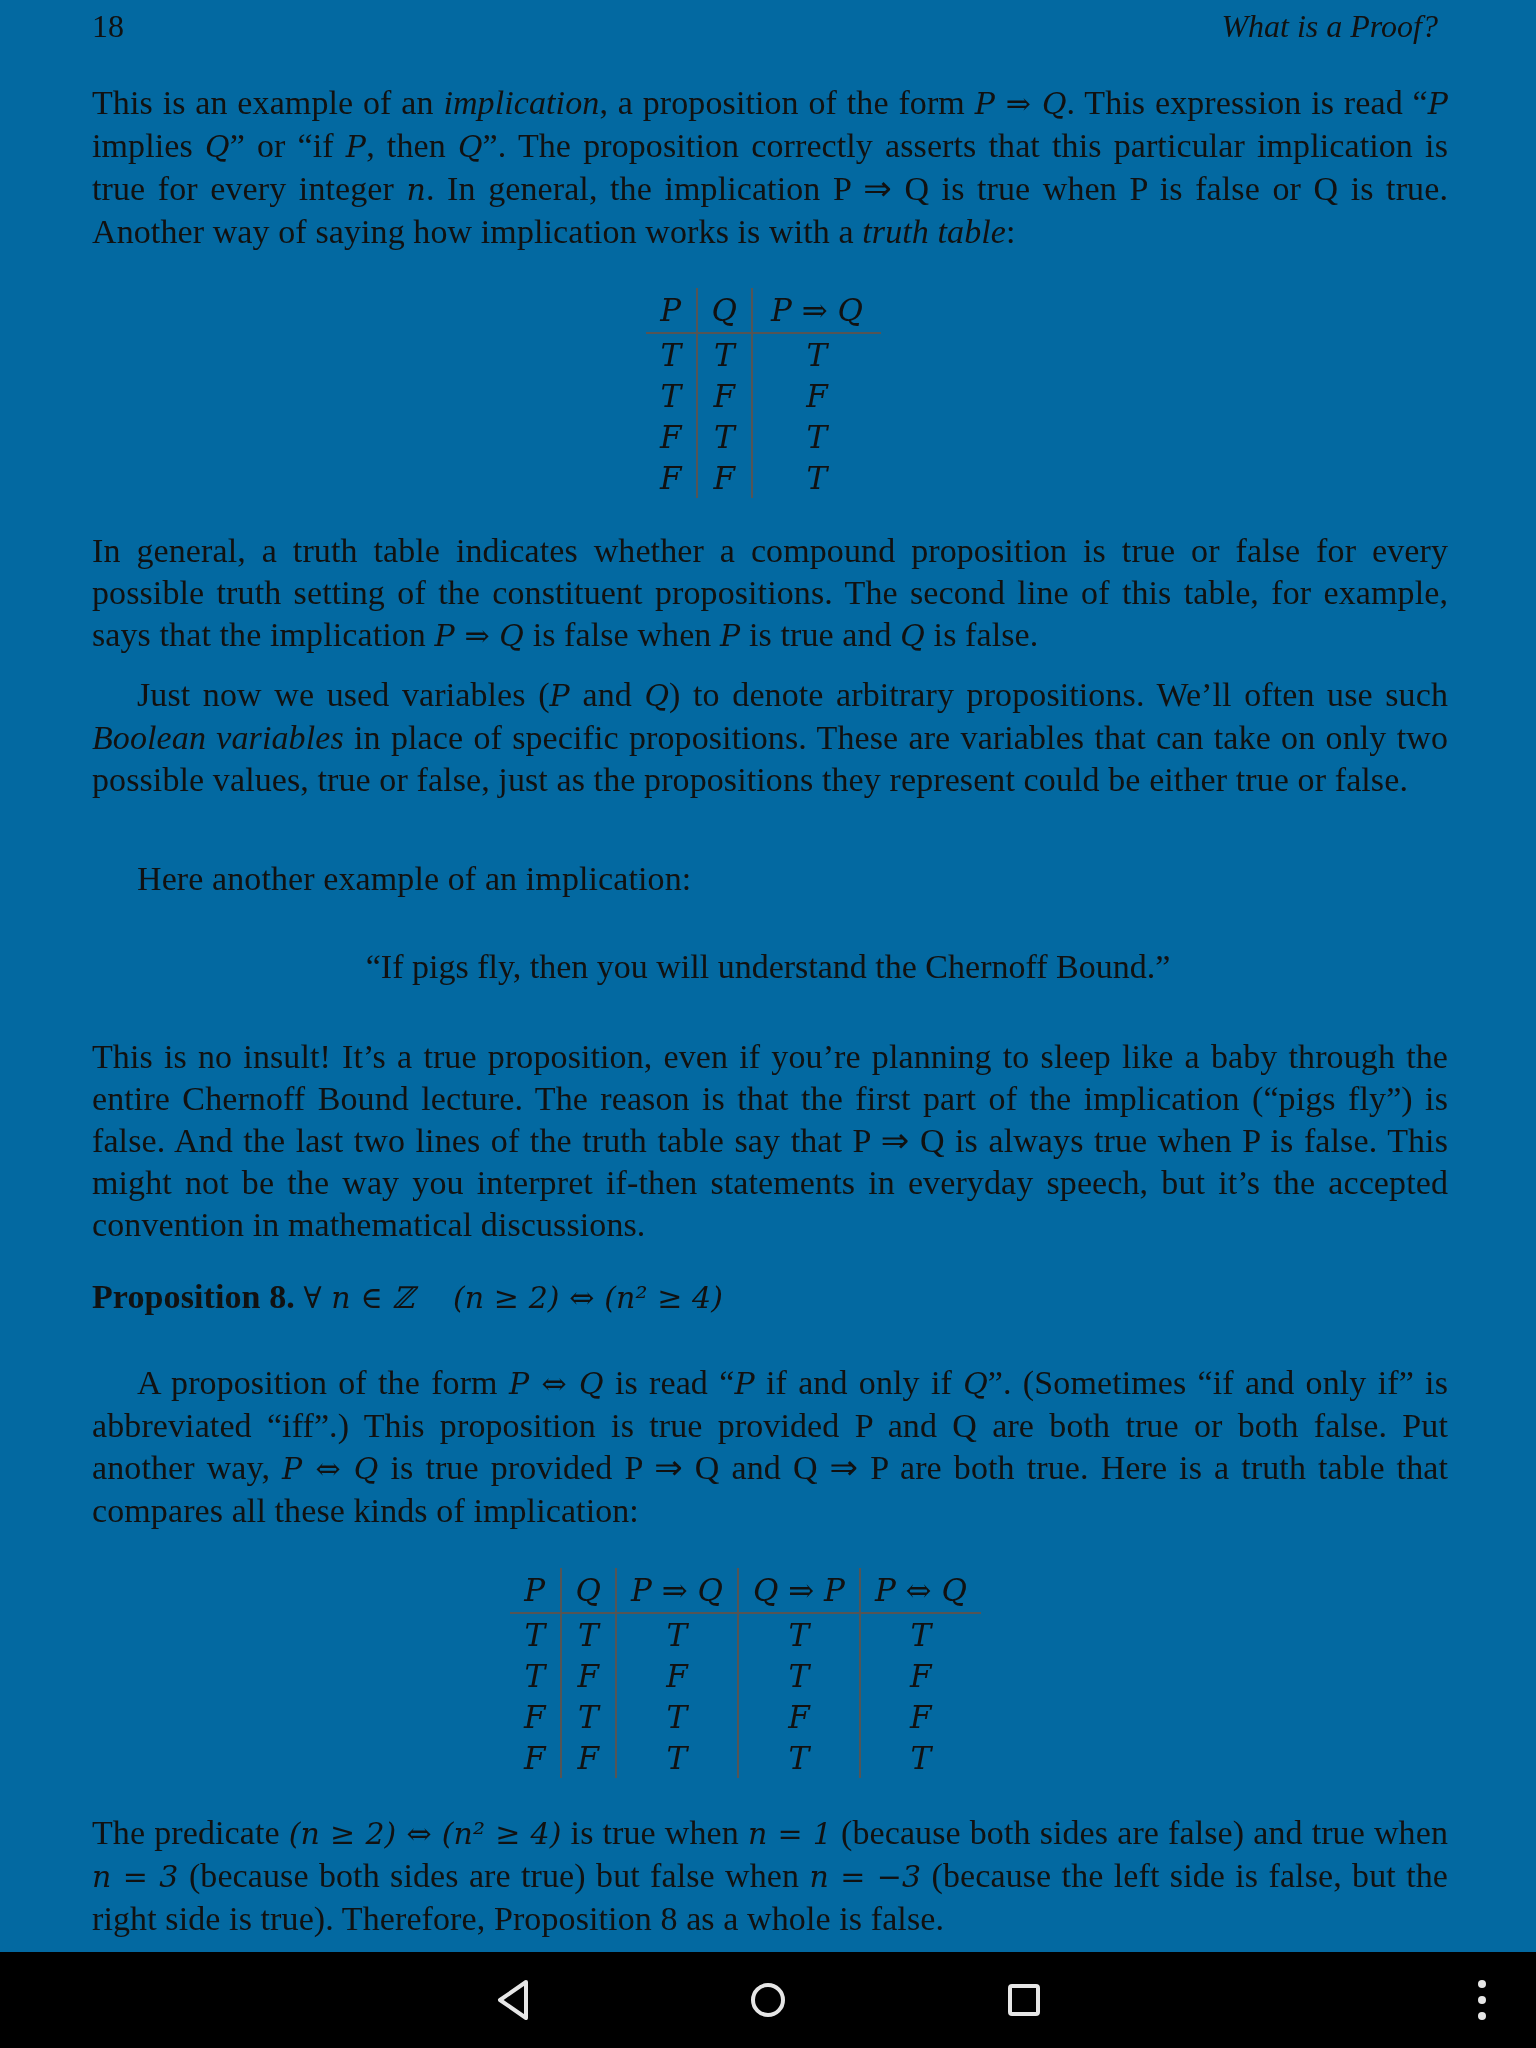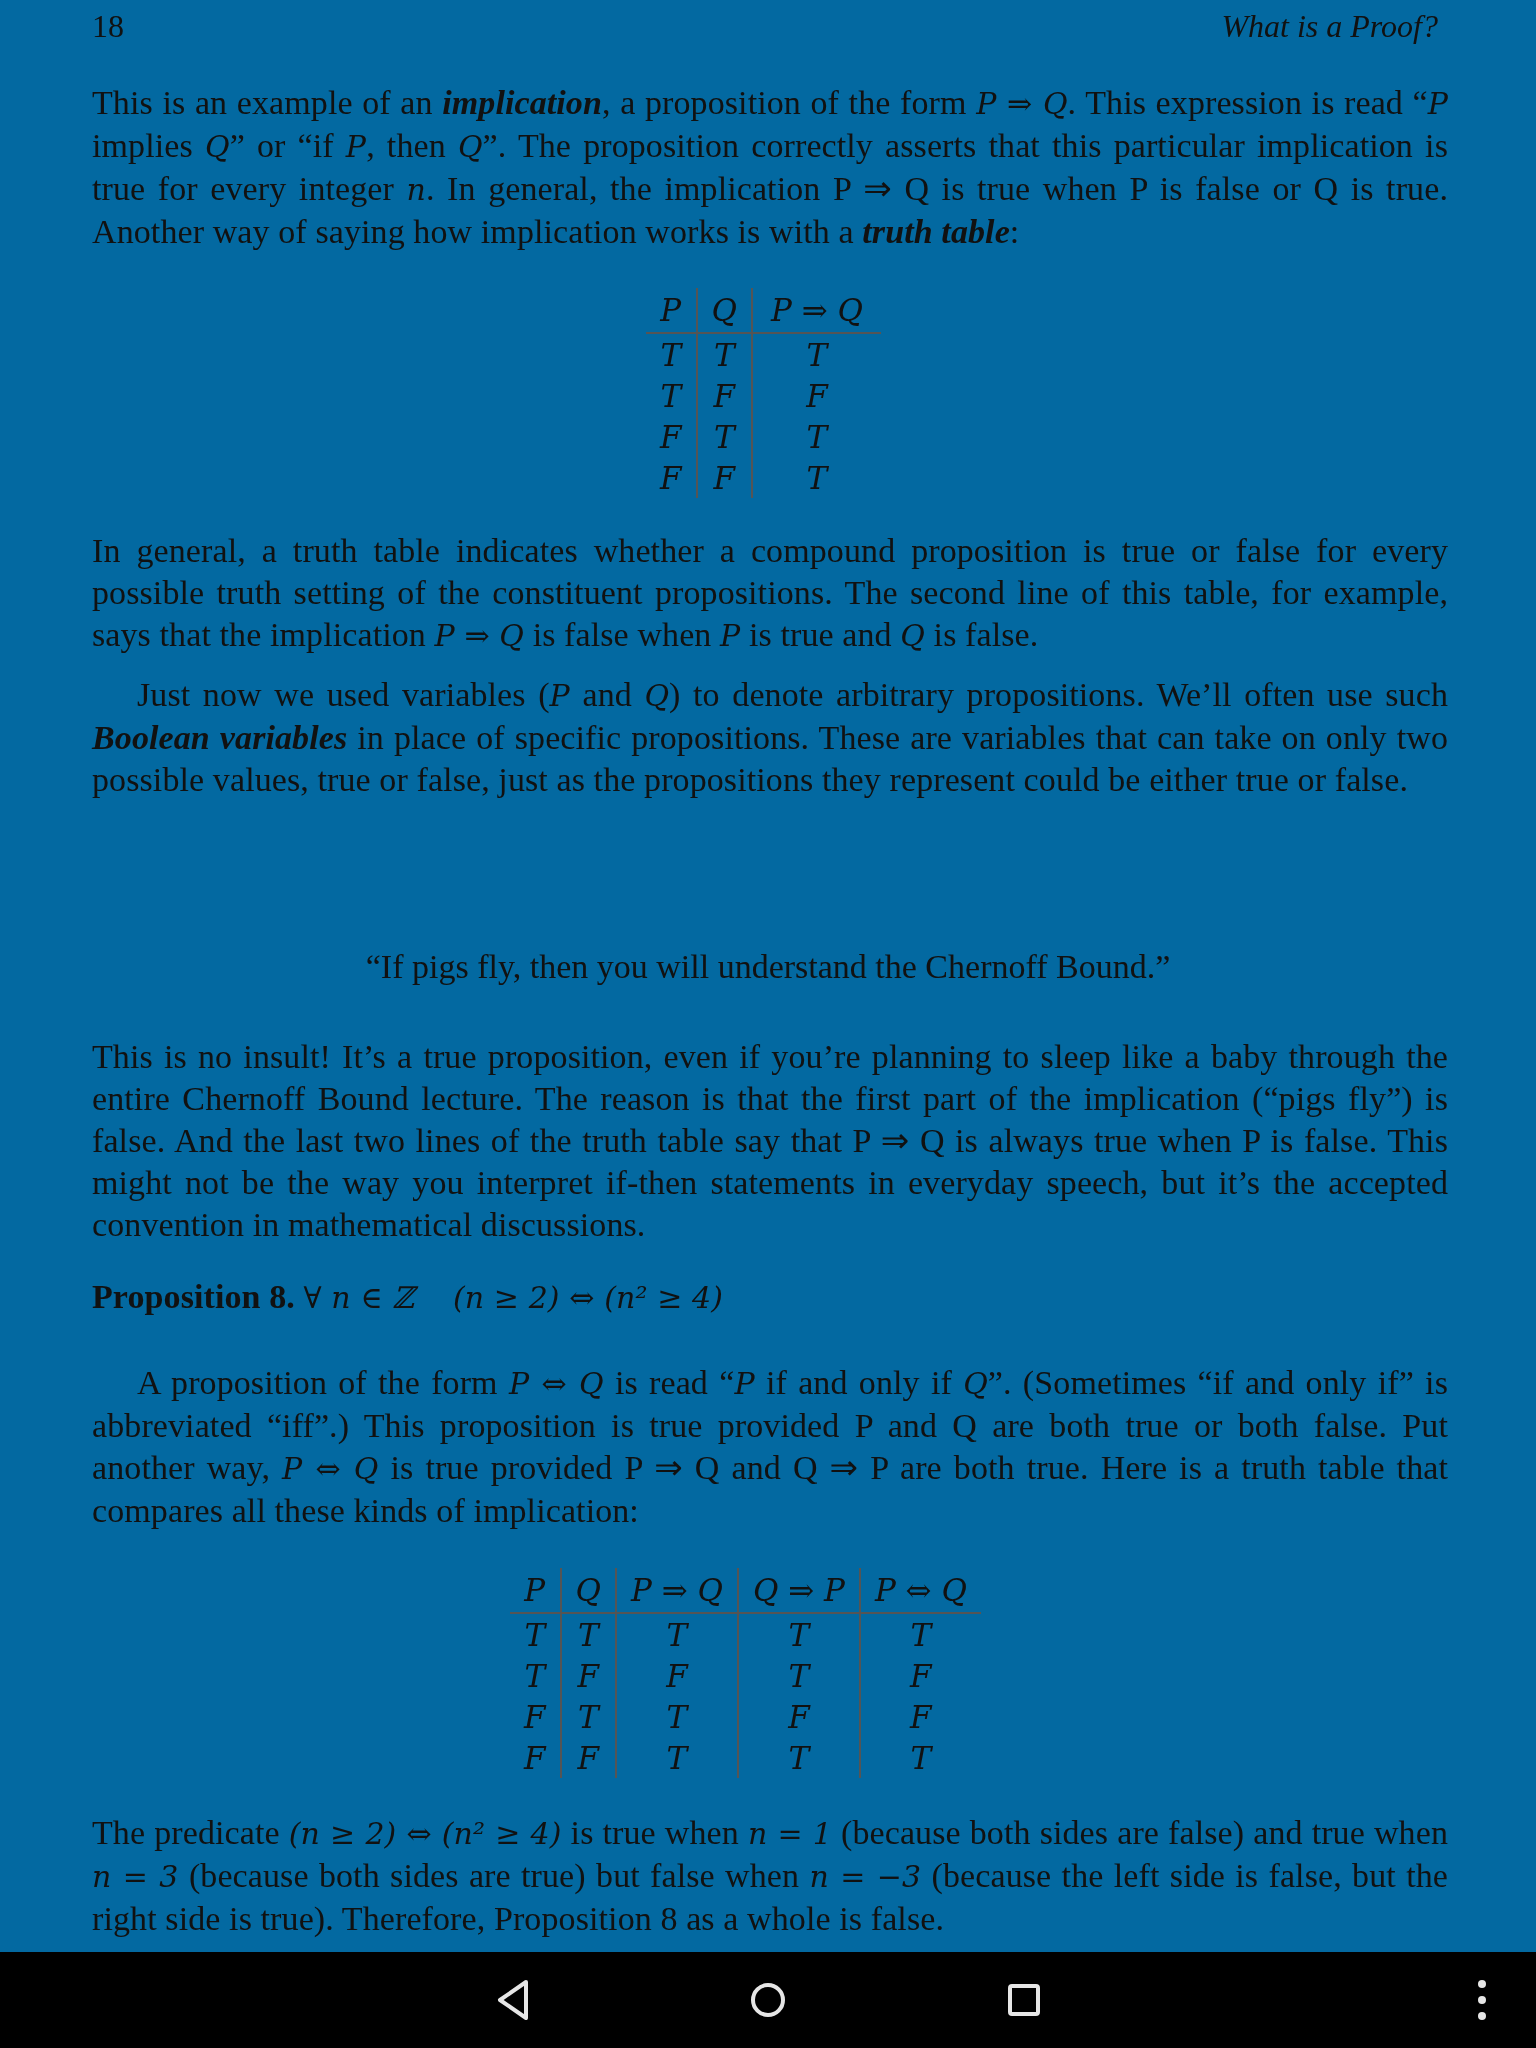--- a/index.html
+++ b/index.html
@@ -12,21 +12,21 @@
   .header .num { position: absolute; left: 0; top: 0; }
   .header .title { position: absolute; right: 12px; top: 0; font-style: italic; }
   .para {
     position: absolute; left: 92px; width: 1356px;
     font-family: "Liberation Serif", serif; font-size: 34px; line-height: 42px;
     text-align: justify; letter-spacing: 0.1px;
   }
   .indent { text-indent: 45px; }
   .m { font-family: "DejaVu Serif", serif; font-style: italic; font-size: 30px; }
   .it { }
-  .bi { font-weight: bold; font-style: italic; }
+  .bi { font-weight: normal; font-style: italic; }
   .b { font-weight: bold; }
   table.truth { position: absolute; border-collapse: collapse; font-family: "DejaVu Serif", serif; font-style: italic; font-size: 31px; }
   table.truth th, table.truth td { padding: 0 14px; height: 41px; text-align: center; font-weight: normal; }
   table.truth th { border-bottom: 2px solid #555; height: 44px; }
   table.truth .vr { border-right: 2px solid #555; }
   .quote { position: absolute; left: 0; width: 1536px; text-align: center; font-family: "Liberation Serif", serif; font-size: 34px; }
   .navbar { position: absolute; left: 0; top: 1952px; width: 1536px; height: 96px; background: #000; }
   .nav-btn { position: absolute; top: 0; height: 96px; width: 96px; display: flex; align-items: center; justify-content: center; cursor: pointer; }
 </style>
 </head>
@@ -70,20 +70,21 @@
           <td class="vr">F</td>
           <td>T</td>
         </tr>
     </tbody>
   </table>
 
   <div class="para" style="top:530px;"><span>In general, a truth table indicates whether a compound proposition is true or false for every possible truth setting of the constituent propositions. The second line of this table, for example, says that the implication </span><span class="m">P ⇒ Q</span><span> is false when </span><span class="m">P</span><span> is true and </span><span class="m">Q</span><span> is false.</span></div>
 
   <div class="para indent" style="top:674px;"><span>Just now we used variables (</span><span class="m">P</span><span> and </span><span class="m">Q</span><span>) to denote arbitrary propositions. We’ll often use such </span><span class="bi">Boolean variables</span><span> in place of specific propositions. These are variables that can take on only two possible values, true or false, just as the propositions they represent could be either true or false.</span></div>
 
+  <div class="para indent" style="top:858px;">Here another example of an implication:</div>
 
   <div class="quote" style="top:948px;">“If pigs fly, then you will understand the Chernoff Bound.”</div>
 
   <div class="para" style="top:1036px;"><span>This is no insult!  It’s a true proposition, even if you’re planning to sleep like a baby through the entire Chernoff Bound lecture. The reason is that the first part of the impli­cation (“pigs fly”) is false.  And the last two lines of the truth table say that </span><span class="it">P ⇒ Q is always true when P is false.</span><span> This might not be the way you interpret if-then statements in everyday speech, but it’s the accepted convention in mathematical discussions.</span></div>
 
   <div class="para" style="top:1276px;"><span class="b">Proposition 8.</span> <span class="m" style="white-space:pre;">∀ n ∈ ℤ    (n ≥ 2) ⇔ (n² ≥ 4)</span></div>
 
   <div class="para indent" style="top:1362px;"><span>A proposition of the form </span><span class="m">P ⇔ Q</span><span> is read “</span><span class="m">P</span><span> if and only if </span><span class="m">Q</span><span>”. (Sometimes “if and only if” is abbreviated “iff”.)  This proposition is true provided </span><span class="it">P and Q are both true or both false</span><span>. Put another way, </span><span class="m">P ⇔ Q</span><span> is true provided </span><span class="it">P ⇒ Q and Q ⇒ P are both true.</span><span> Here is a truth table that compares all these kinds of implication:</span></div>
 
   <table class="truth" style="left:510px; top:1568px;">

